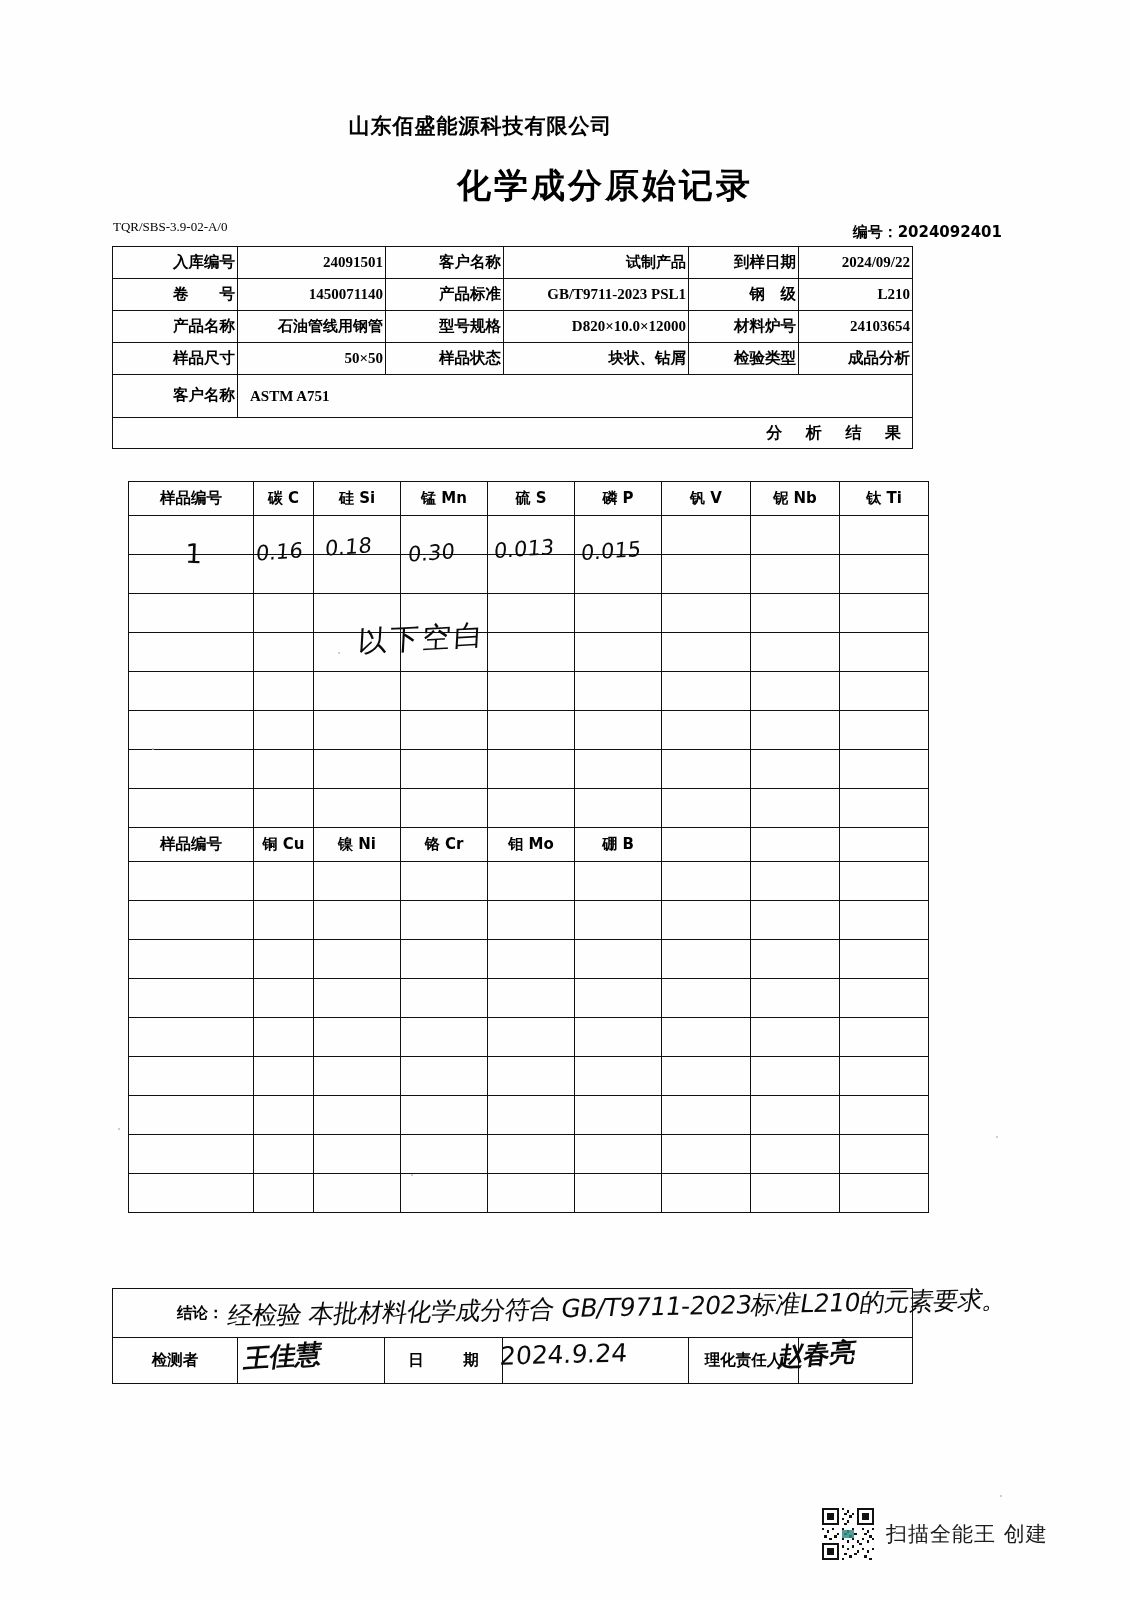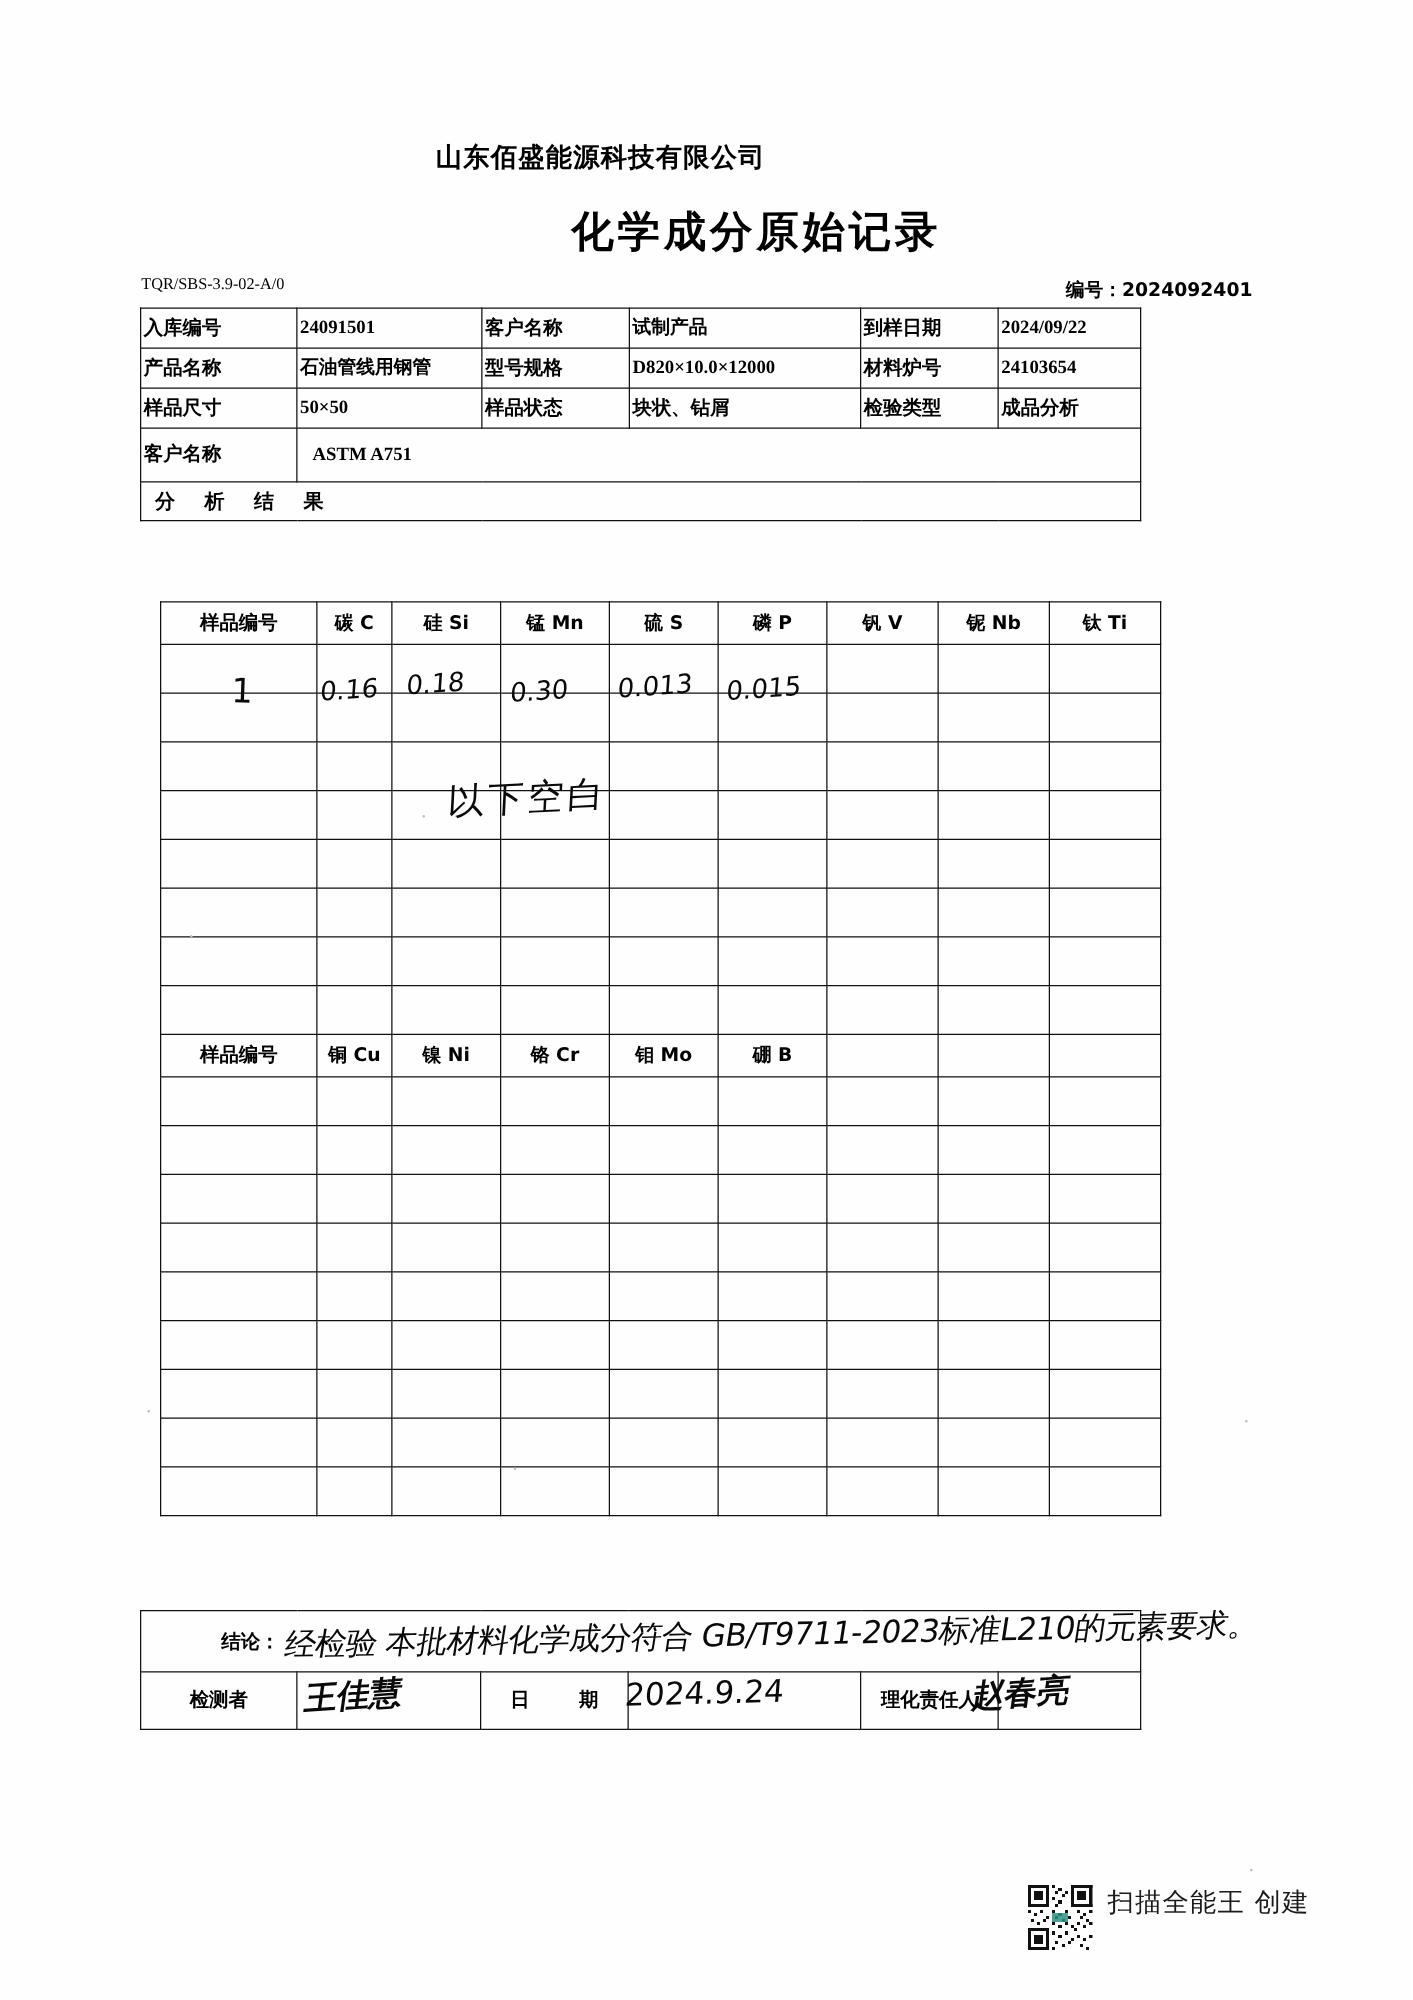--- a/index.html
+++ b/index.html
@@ -68,21 +68,21 @@
     top: 246px;
     left: 112px;
     width: 800px;
     border-collapse: collapse;
     table-layout: fixed;
   }
   .main-table td {
     border: 1.6px solid #111;
     height: 31px;
     padding: 0 2px;
-    text-align: left;
+    text-align: right;
     vertical-align: middle;
     font-size: 15.5px;
     font-weight: 700;
     line-height: 1.1;
   }
   .main-table td.val {
     font-weight: 700;
     font-family: "Liberation Serif", "DejaVu Serif", serif;
     font-size: 15px;
   }
@@ -217,20 +217,21 @@
     transform: rotate(-4deg) skewX(-12deg);
     font-weight: 600;
   }
 
   
   .watermark {
     position: absolute;
     left: 822px;
     top: 1508px;
     display: flex;
+    align-items: center;
     gap: 12px;
   }
   .qr {
     width: 52px;
     height: 52px;
     position: relative;
     background: #ffffff;
   }
   .qr svg { display: block; }
   .wm-text {
@@ -266,20 +267,28 @@
         <col style="width:114px">
     </colgroup>
     <tbody>
       <tr>
         <td>入库编号</td>
         <td class="val">24091501</td>
         <td>客户名称</td>
         <td class="val">试制产品</td>
         <td>到样日期</td>
         <td class="val">2024/09/22</td>
+      </tr>
+      <tr>
+        <td>卷　　号</td>
+        <td class="val">1450071140</td>
+        <td>产品标准</td>
+        <td class="val">GB/T9711-2023 PSL1</td>
+        <td>钢　级</td>
+        <td class="val">L210</td>
       </tr>
       <tr>
         <td>产品名称</td>
         <td class="val">石油管线用钢管</td>
         <td>型号规格</td>
         <td class="val">D820×10.0×12000</td>
         <td>材料炉号</td>
         <td class="val">24103654</td>
       </tr>
       <tr>

